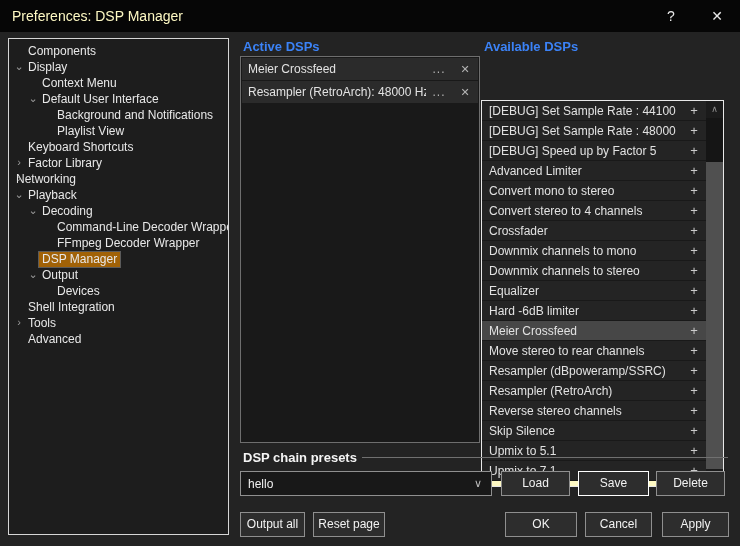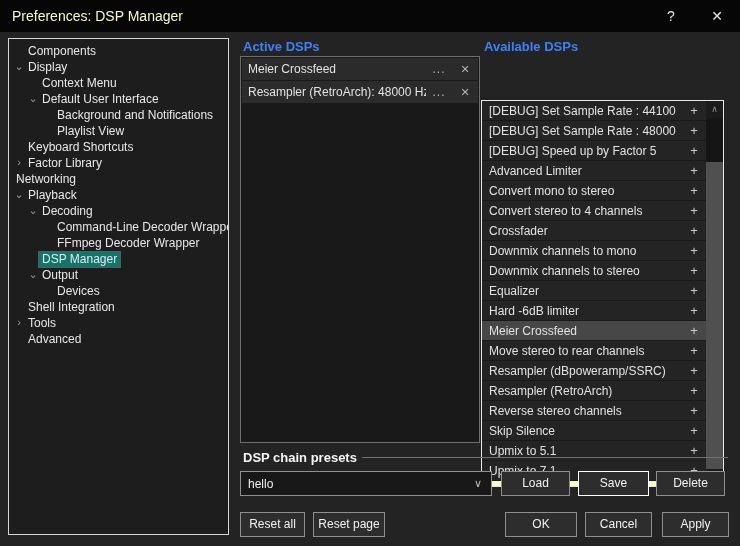--- a/index.html
+++ b/index.html
@@ -25,21 +25,21 @@
     position:absolute; left:8px; top:38px; width:221px; height:497px;
     background:#1d1d1d; border:1px solid #d6d6d6; padding-top:4px;
     overflow:hidden;
   }
   .tree-row { height:16px; line-height:16px; position:relative; white-space:nowrap; }
   .tree-row .chevron {
     position:absolute; width:12px; text-align:center; color:#9a9a9a;
     font-size:11px; line-height:14px;
   }
   .tree-row .lbl { display:inline-block; padding:0 3px; line-height:15px; }
-  .tree-row.selected .lbl { background:#0f766e; outline:1px solid #5a5a5a; }
+  .tree-row.selected .lbl { background:#a16207; outline:1px solid #5a5a5a; }
   
   .heading { position:absolute; font-weight:bold; font-size:13px; color:#3b82f6; }
   
   .active-list {
     position:absolute; left:240px; top:56px; width:240px; height:387px;
     background:#191919; border:1px solid #6e6e6e; padding-top:1px; overflow:hidden;
   }
   .active-row {
     height:22px; margin:0 1px 1px 1px; background:#2b2b2b;
     display:flex; align-items:center;
@@ -229,17 +229,17 @@
 <div class="group-label">DSP chain presets</div>
 <div class="group-line"></div>
 <div class="combo">
   <span class="val">hello</span>
   <span class="arrow">∨</span>
 </div>
 <div class="btn" id="btn-load">Load</div>
 <div class="btn default" id="btn-save">Save</div>
 <div class="btn" id="btn-delete">Delete</div>
 
-<div class="btn" id="btn-resetall">Reset all</div>
+<div class="btn" id="btn-resetall">Output all</div>
 <div class="btn" id="btn-resetpage">Reset page</div>
 <div class="btn" id="btn-ok">OK</div>
 <div class="btn" id="btn-cancel">Cancel</div>
 <div class="btn" id="btn-apply">Apply</div>
 
 </body></html>

